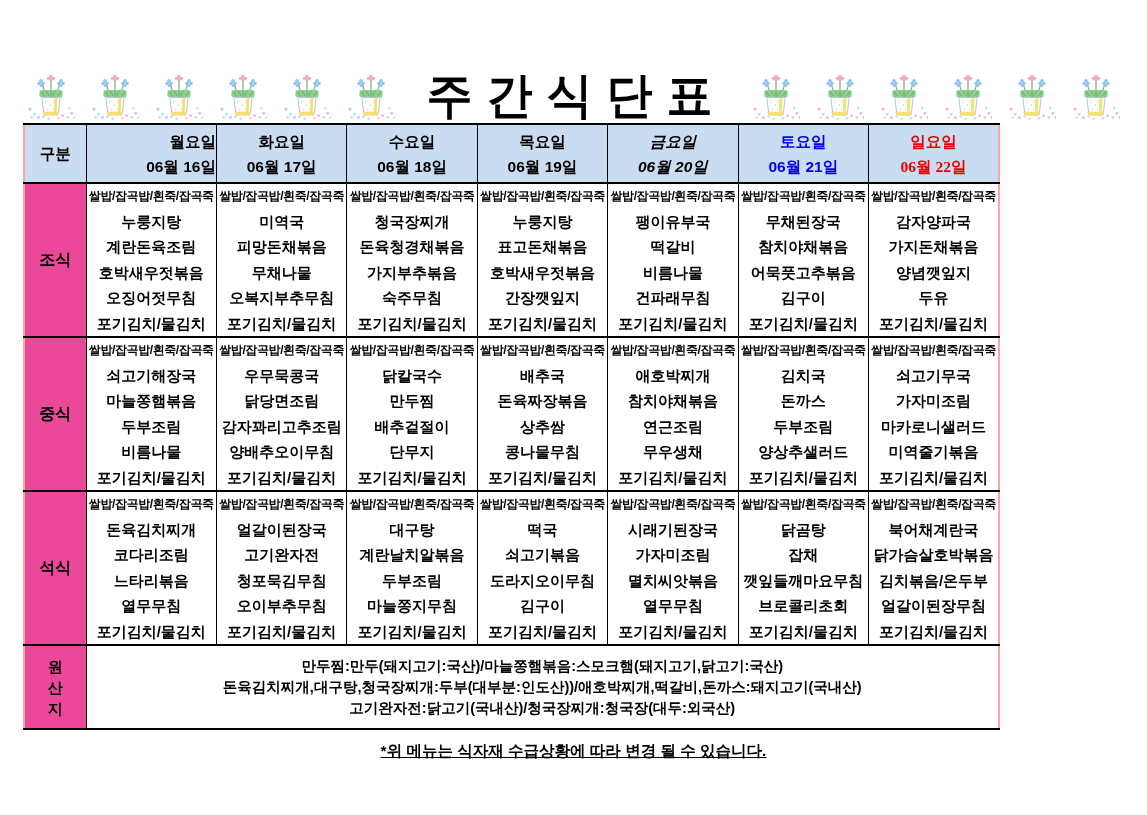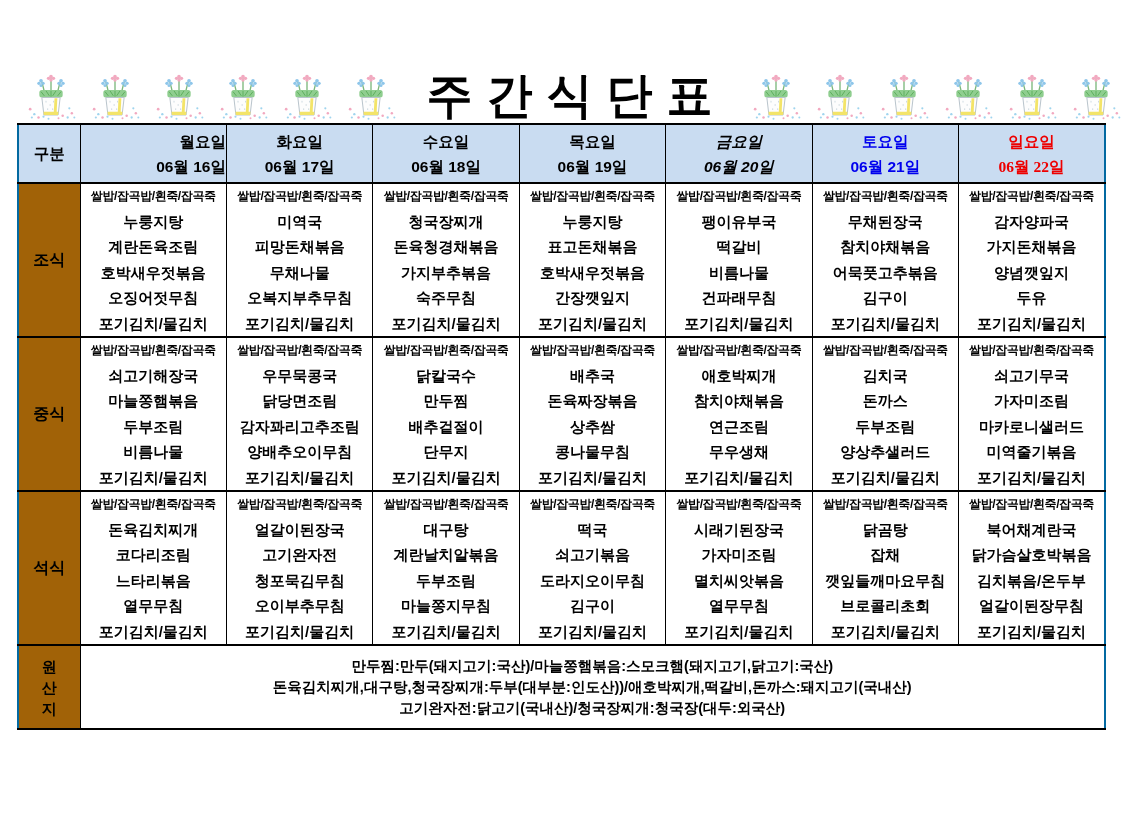--- a/index.html
+++ b/index.html
@@ -19,36 +19,36 @@
   .page-title{
     flex:1 1 auto;text-align:center;
     font-size:46px;font-weight:900;letter-spacing:14px;
     white-space:nowrap;line-height:54px;
     transform:scaleY(1.05);
     padding:0 4px 2px 10px;
   }
   
   table.menu{
     border-collapse:collapse;table-layout:fixed;
-    width:1089px;margin:-1px 0 0 17px;
-    border:2px solid #0369a1;
+    width:977px;margin:-1px 0 0 23px;
+    border:2px solid #fca5a5;
   }
   col.c-label{width:62px;}
   th,td{
     border:1px solid #000;
     border-top:2px solid #000;border-bottom:2px solid #000;
     padding:0;vertical-align:middle;text-align:center;
     font-weight:700;
   }
   tr.head-row th{
     background:#c9dcf1;height:57px;
     font-size:15.5px;line-height:25px;
   }
   th.row-label{
-    background:#a16207;font-size:16px;
+    background:#ec4899;font-size:16px;
   }
   tr.meal-row{height:152px;}
   td.menu-cell{vertical-align:top;}
   .rice-line{
     font-size:12px;line-height:25px;white-space:nowrap;
     letter-spacing:-0.4px;
   }
   .menu-item{font-size:15px;line-height:25.4px;white-space:nowrap;}
   tr.origin-row{height:84px;}
   th.origin-label{font-size:15px;line-height:21px;white-space:pre-line;}
@@ -814,13 +814,14 @@
         <td class="origin-cell" colspan="7">
           <div class="origin-line">만두찜:만두(돼지고기:국산)/마늘쫑햄볶음:스모크햄(돼지고기,닭고기:국산)</div>
           <div class="origin-line">돈육김치찌개,대구탕,청국장찌개:두부(대부분:인도산))/애호박찌개,떡갈비,돈까스:돼지고기(국내산)</div>
           <div class="origin-line">고기완자전:닭고기(국내산)/청국장찌개:청국장(대두:외국산)</div>
         </td>
       </tr>
     </tbody>
 </table>
 
 <div class="footer">
+  <div class="footer-note1">*위 메뉴는 식자재 수급상황에 따라 변경 될 수 있습니다.</div>
 </div>
 
 </body></html>

